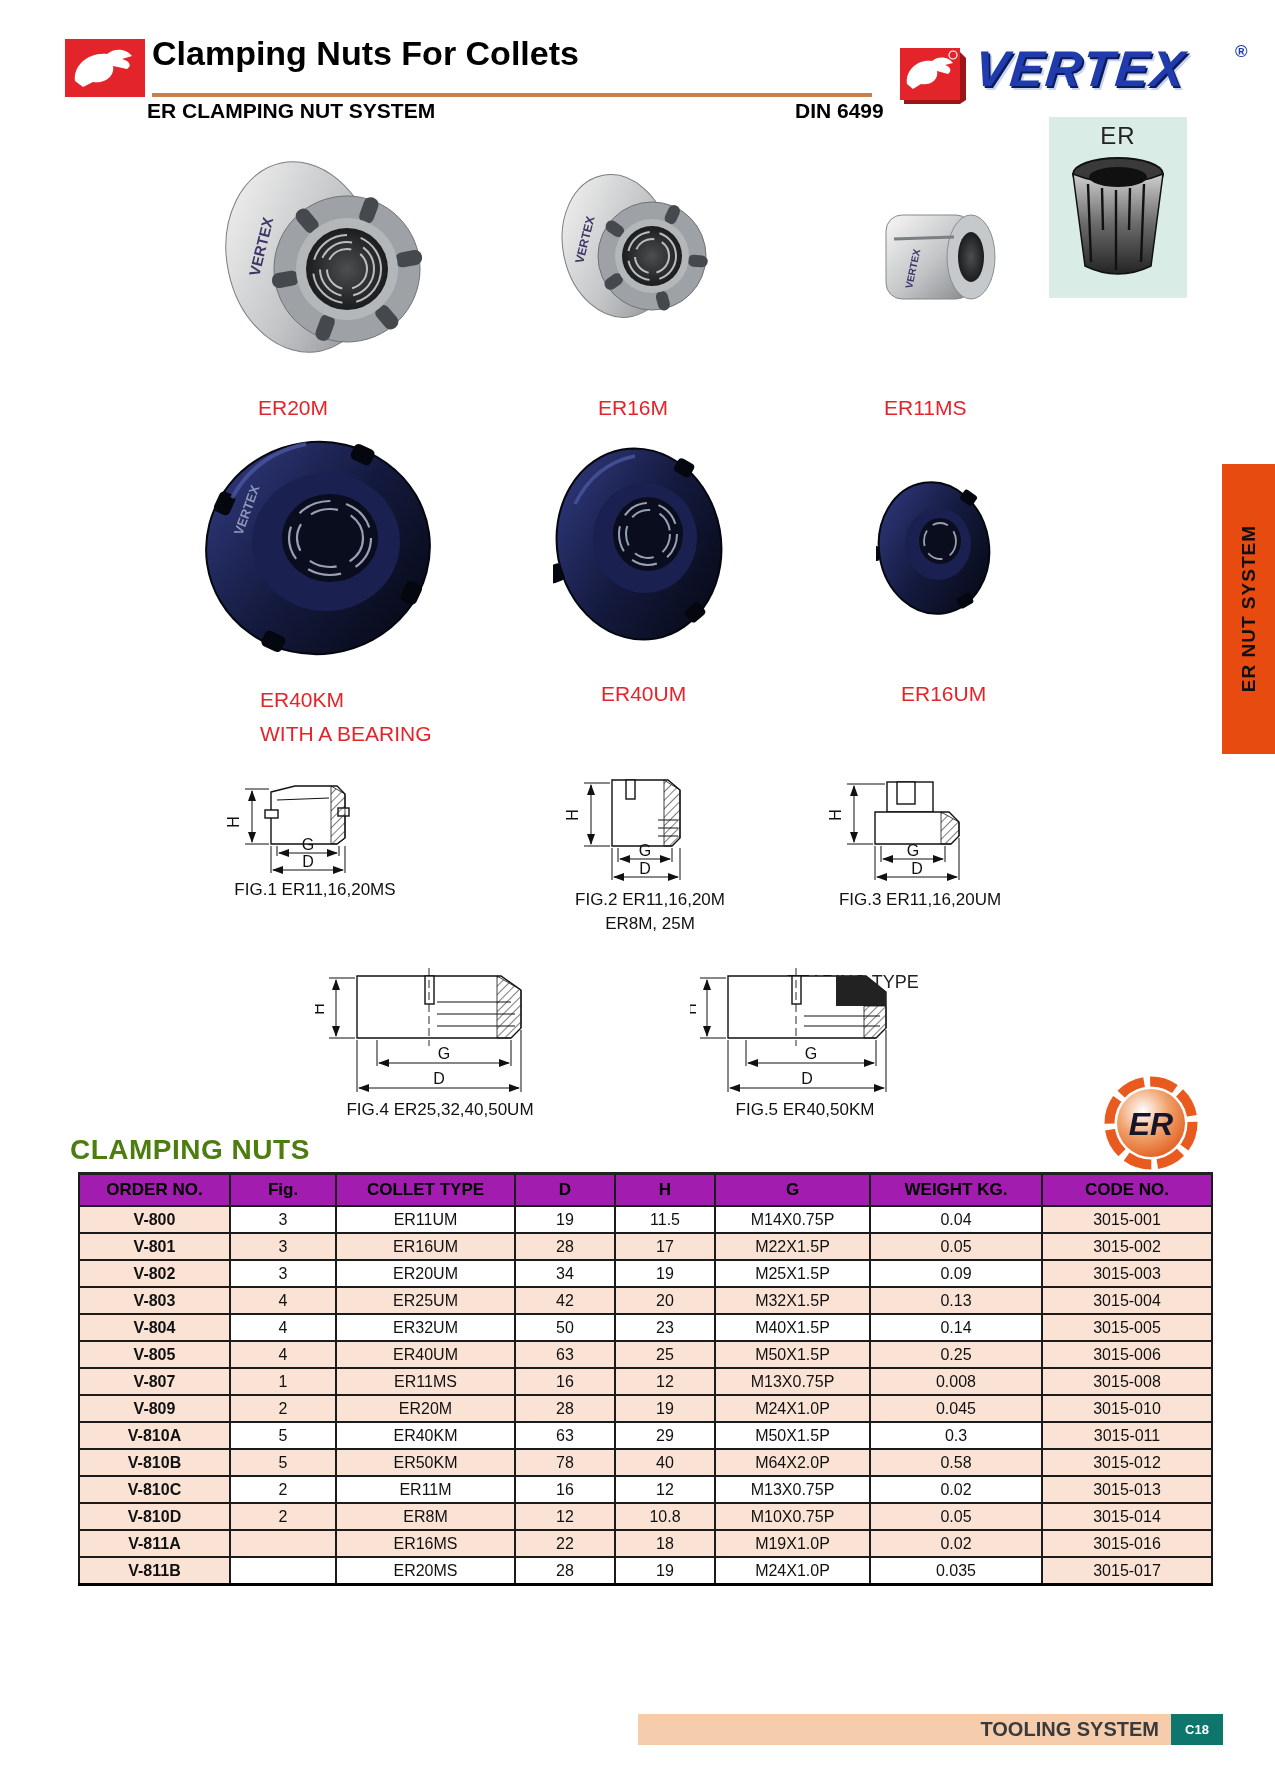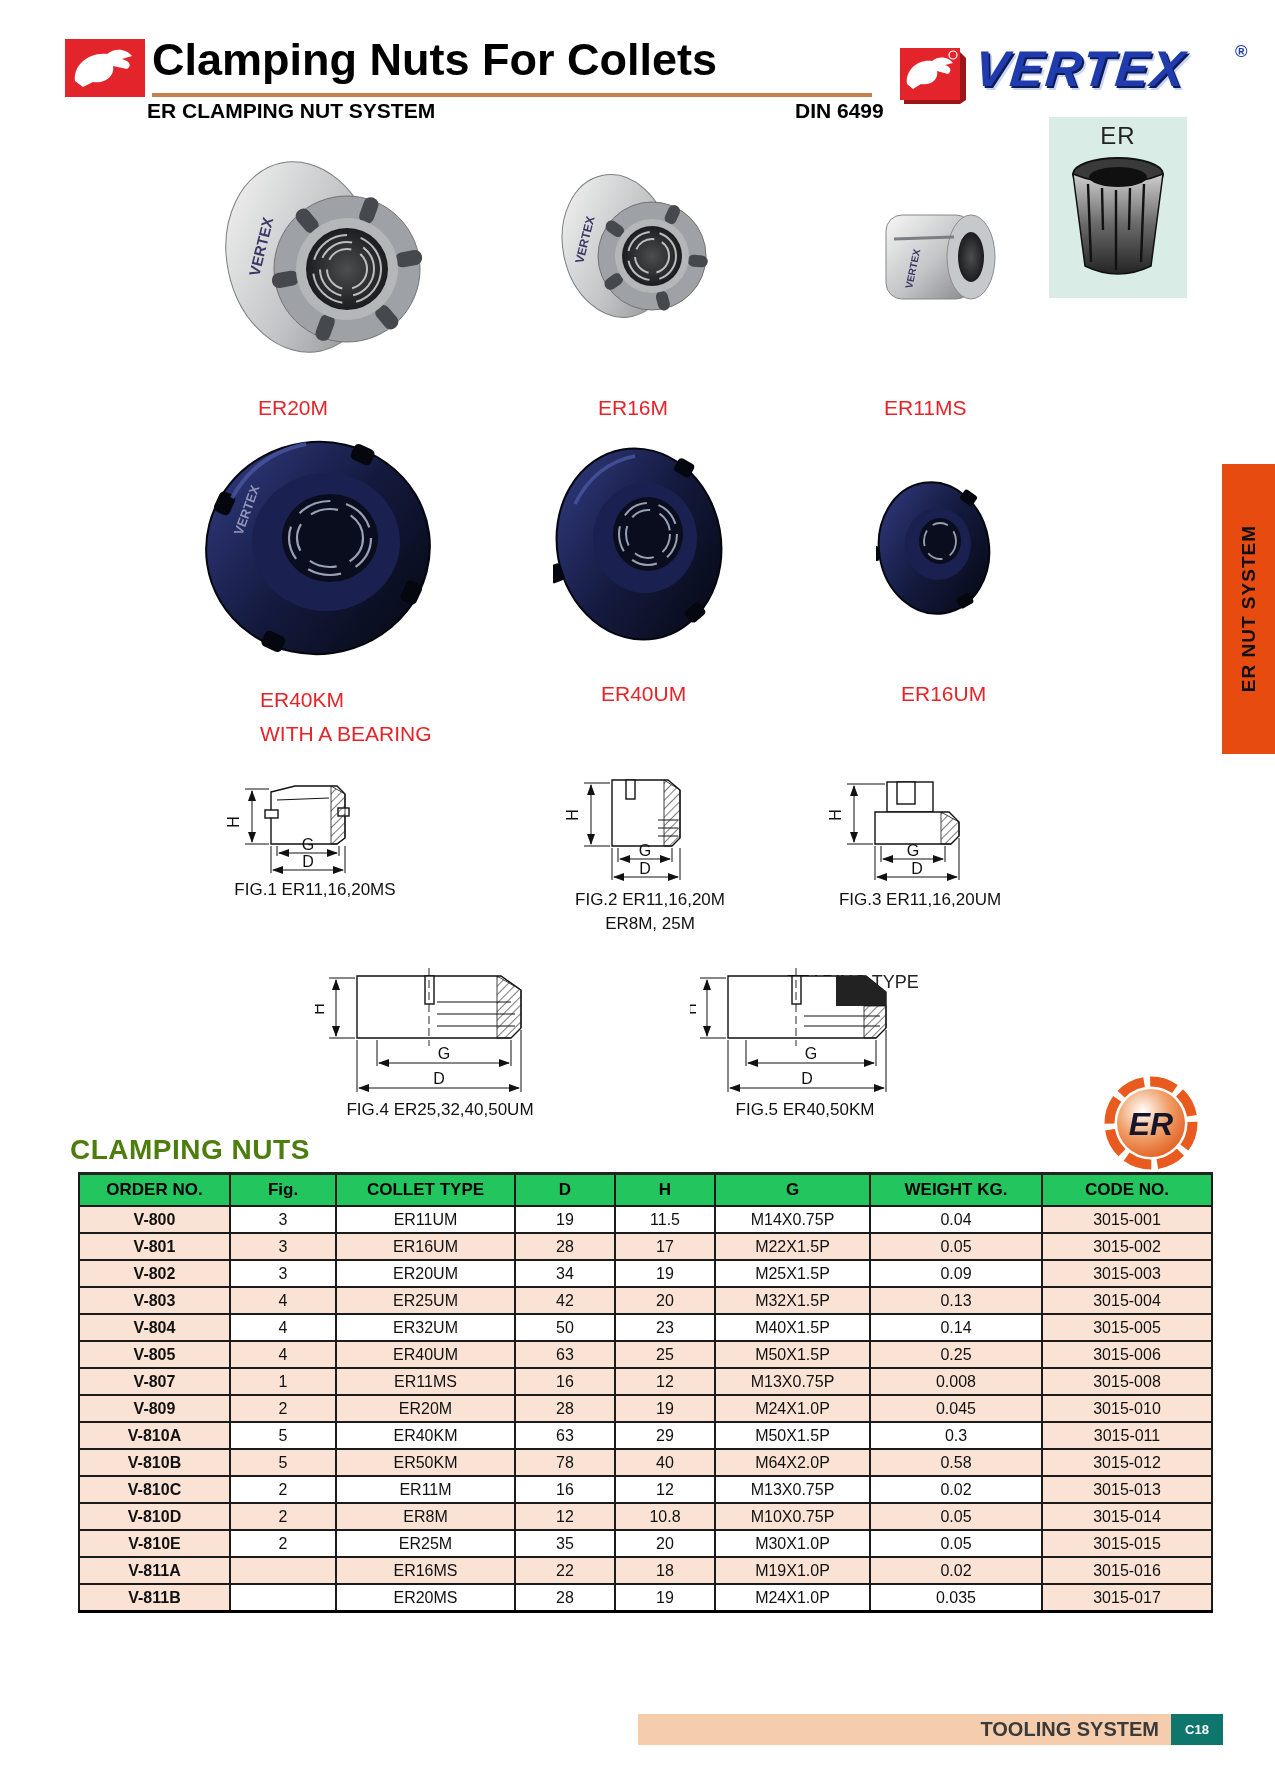--- a/index.html
+++ b/index.html
@@ -1,20 +1,20 @@
 <!DOCTYPE html>
 <html><head>
 <meta charset="utf-8">
 <style>
   html,body{margin:0;padding:0;}
   body{width:1275px;height:1790px;position:relative;background:#fff;
        font-family:"Liberation Sans",sans-serif;color:#111;overflow:hidden;}
   .abs{position:absolute;}
   
-  .page-title{font-size:45px;font-weight:bold;letter-spacing:0px;color:#000;white-space:nowrap;}
+  .page-title{font-size:34px;font-weight:bold;letter-spacing:0px;color:#000;white-space:nowrap;}
   .title-rule{background:#C8804C;height:4px;}
   .subhead{font-size:21px;font-weight:bold;color:#000;white-space:nowrap;}
   .brand-text{font-size:50px;font-weight:bold;font-style:italic;color:#1f3bad;letter-spacing:2px;
               transform:skewX(-6deg);text-shadow:2px 2px 0 #0d1b56,4px 4px 0 #c9d4f2;white-space:nowrap;}
   .brand-reg{font-size:17px;font-weight:bold;color:#1f3bad;}
   
   .prod-label{font-size:21px;color:#E62328;white-space:nowrap;}
   
   .er-photo-box{background:#D9EDE6;}
   .er-photo-label{font-size:24px;color:#222;text-align:center;letter-spacing:1px;}
@@ -24,21 +24,21 @@
   svg text.dim{font-size:16px;fill:#111;font-family:"Liberation Sans",sans-serif;}
   
   .side-tab{background:#E84B0F;display:flex;align-items:center;justify-content:center;}
   .side-tab span{writing-mode:vertical-rl;transform:rotate(180deg);font-weight:bold;
                  font-size:19px;color:#101010;letter-spacing:1px;white-space:nowrap;}
   
   .tbl-title{font-size:28px;font-weight:bold;color:#4d7c0f;letter-spacing:0.5px;white-space:nowrap;}
   table.spec{border-collapse:collapse;table-layout:fixed;width:1133px;}
   table.spec th,table.spec td{border:2px solid #1b1b1b;text-align:center;vertical-align:middle;
                               padding:0;overflow:hidden;white-space:nowrap;}
-  table.spec th{background:#22c55e;font-size:17px;font-weight:bold;color:#000;height:30px;}
+  table.spec th{background:#a21caf;font-size:17px;font-weight:bold;color:#000;height:30px;}
   table.spec td{font-size:16px;height:25px;}
   table.spec{border-bottom:3px solid #000;border-top:3px solid #222;}
   td.peach{background:#FAE3D4;}
   td.white{background:#fff;}
   td.order{font-weight:bold;}
   
   .footer-bar{background:#F5CDAD;padding-left:20px;}
   .footer-label{font-size:20px;font-weight:bold;color:#3a3a3a;white-space:nowrap;}
   .footer-page{background:#0f766e;color:#fff;font-size:13px;font-weight:bold;
                display:flex;align-items:center;justify-content:center;}
@@ -499,30 +499,20 @@
         <td class="peach order">V-810D</td>
         <td class="peach">2</td>
         <td class="peach">ER8M</td>
         <td class="peach">12</td>
         <td class="peach">10.8</td>
         <td class="peach">M10X0.75P</td>
         <td class="peach">0.05</td>
         <td class="peach">3015-014</td>
       </tr>
       <tr>
-        <td class="peach order">V-810E</td>
-        <td class="white">2</td>
-        <td class="white">ER25M</td>
-        <td class="white">35</td>
-        <td class="white">20</td>
-        <td class="white">M30X1.0P</td>
-        <td class="white">0.05</td>
-        <td class="peach">3015-015</td>
-      </tr>
-      <tr>
         <td class="peach order">V-811A</td>
         <td class="peach"></td>
         <td class="peach">ER16MS</td>
         <td class="peach">22</td>
         <td class="peach">18</td>
         <td class="peach">M19X1.0P</td>
         <td class="peach">0.02</td>
         <td class="peach">3015-016</td>
       </tr>
       <tr>

